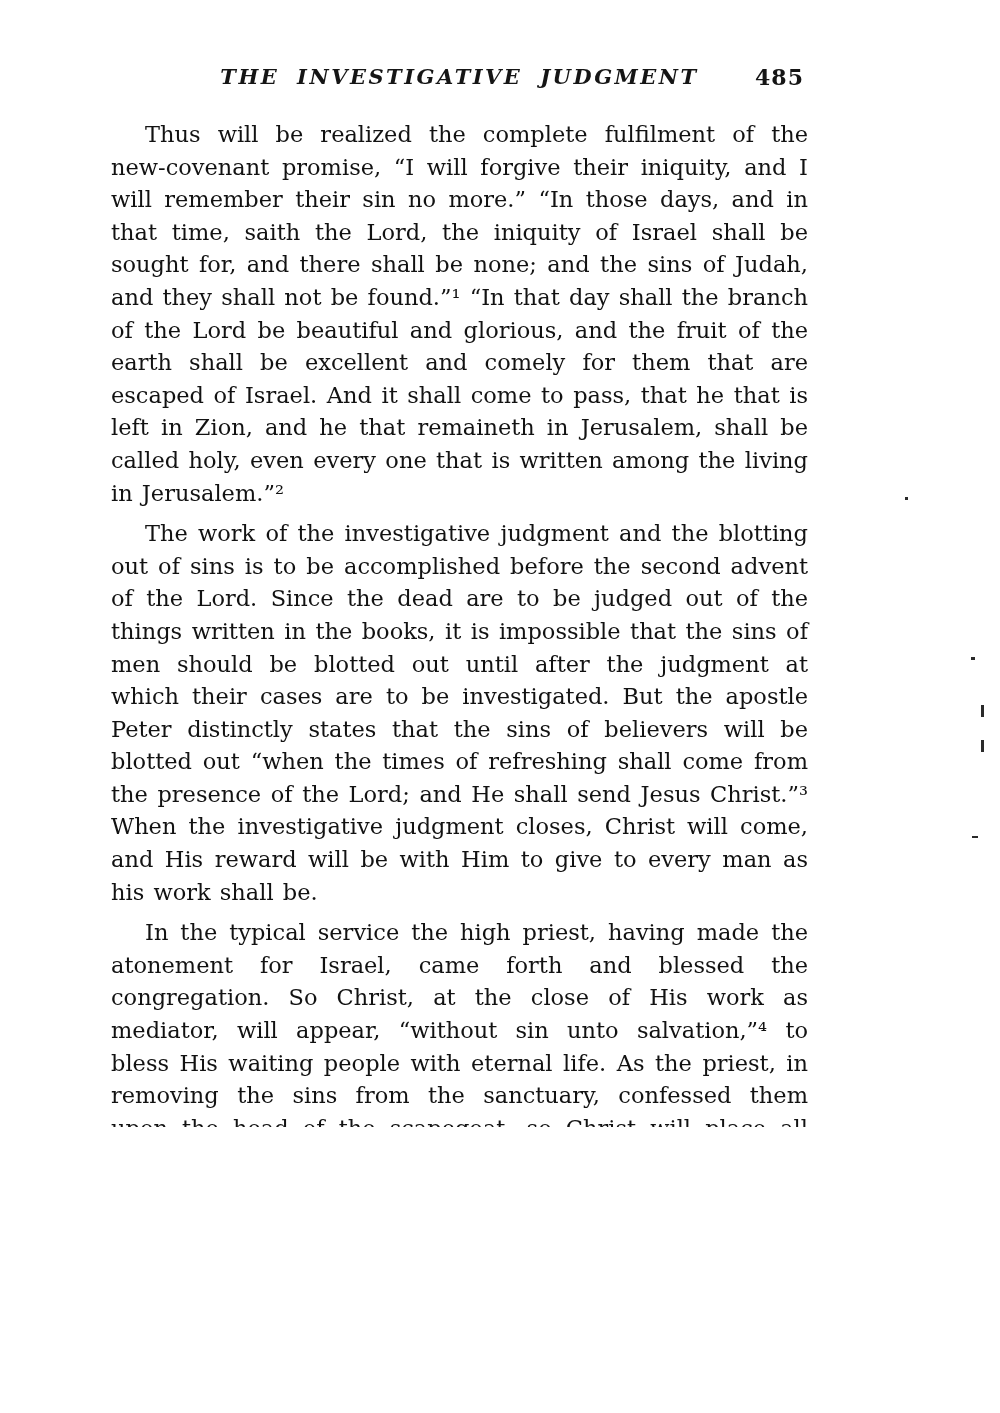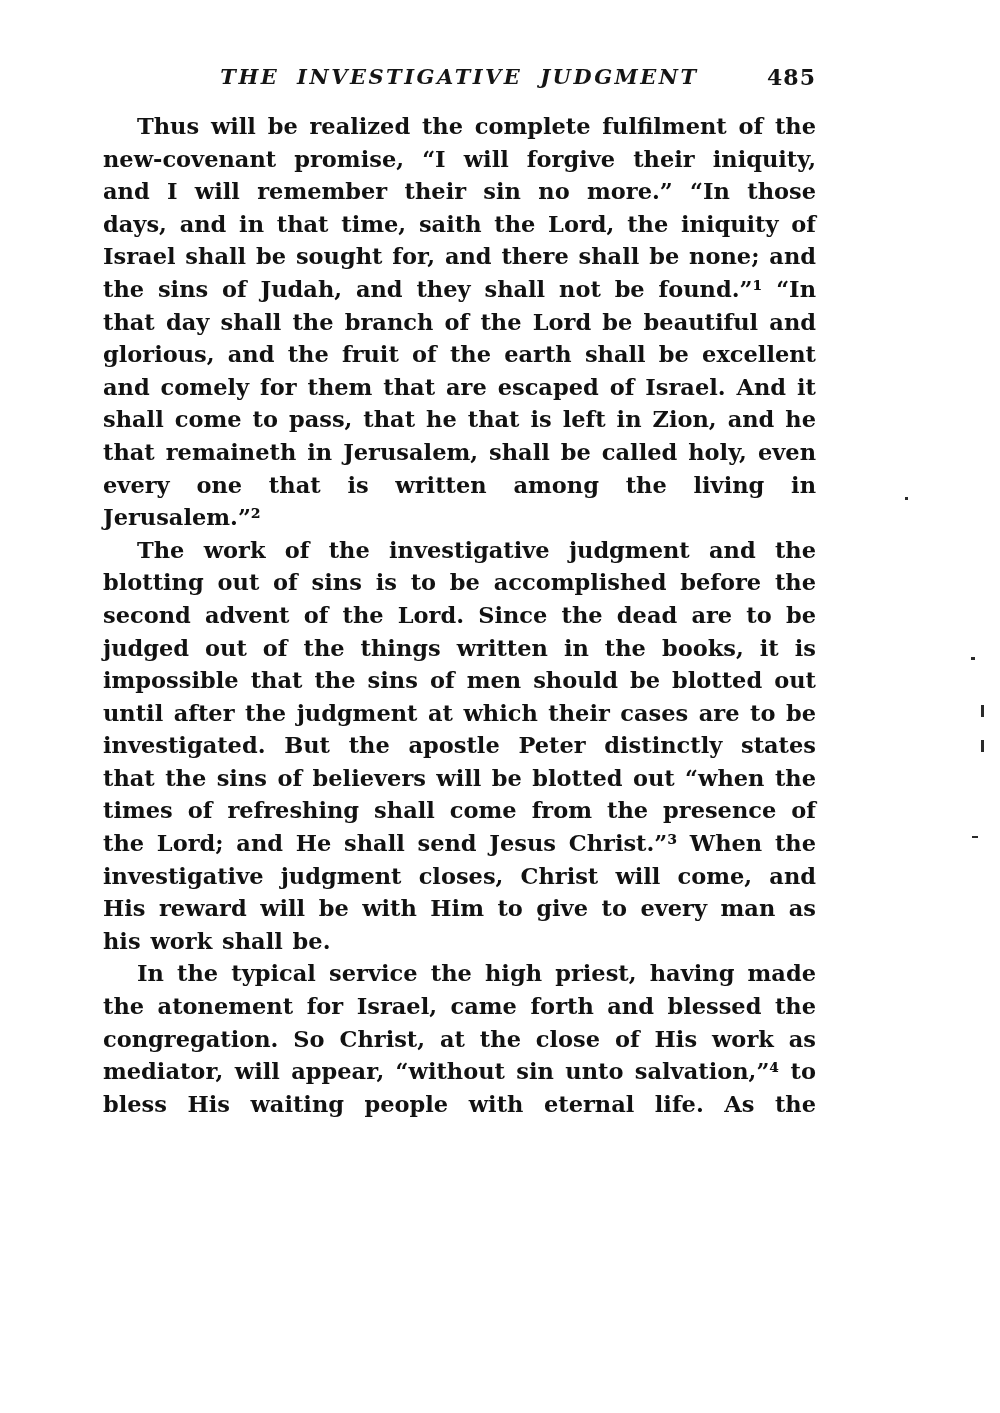--- a/index.html
+++ b/index.html
@@ -28,42 +28,41 @@
     text-align: center;
     font-style: italic;
     font-weight: 700;
     font-size: 21px;
     letter-spacing: 2.5px;
     word-spacing: 8px;
     color: #151515;
   }
   .header .pagenum {
     position: absolute;
-    right: 0;
+    right: 12px;
     top: 0;
     font-size: 22px;
     font-weight: 700;
     letter-spacing: 1px;
     color: #151515;
   }
   .body-text {
     position: absolute;
     top: 110px;
     left: 103px;
     width: 713px;
     font-size: 22.5px;
     line-height: 32.6px;
     text-align: justify;
     word-spacing: 2px;
     color: #121212;
   }
   .body-text p {
-    margin: 0;
+    margin: 8px;
     text-indent: 34px;
-    font-weight: bold;
   }
   .footnotes {
     position: absolute;
     left: 0;
     top: 1264px;
     width: 1000px;
     font-size: 19px;
     color: #141414;
   }
   .fn-row { position: relative; height: 31px; }

